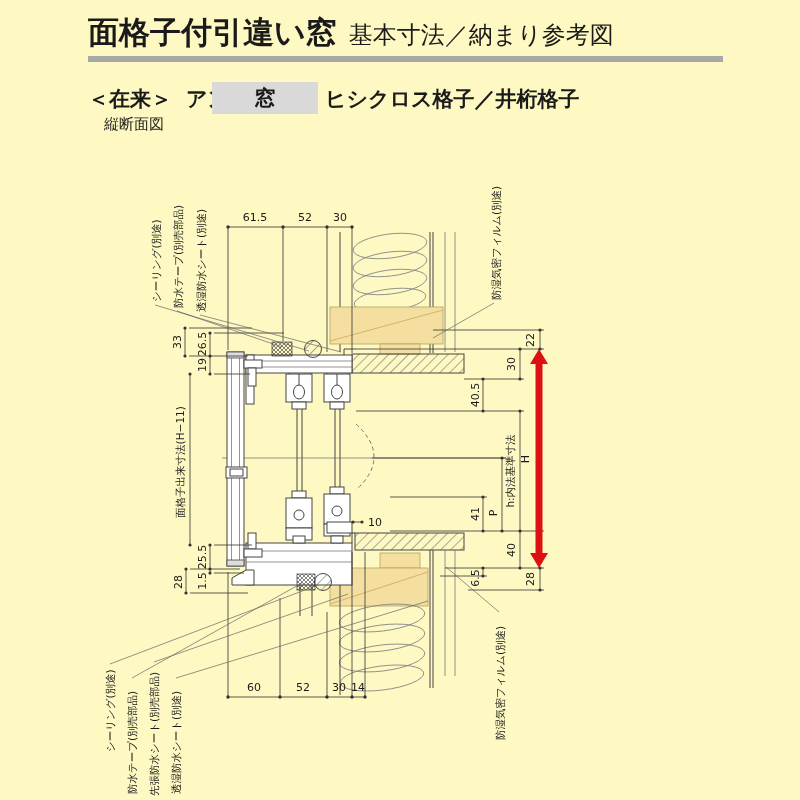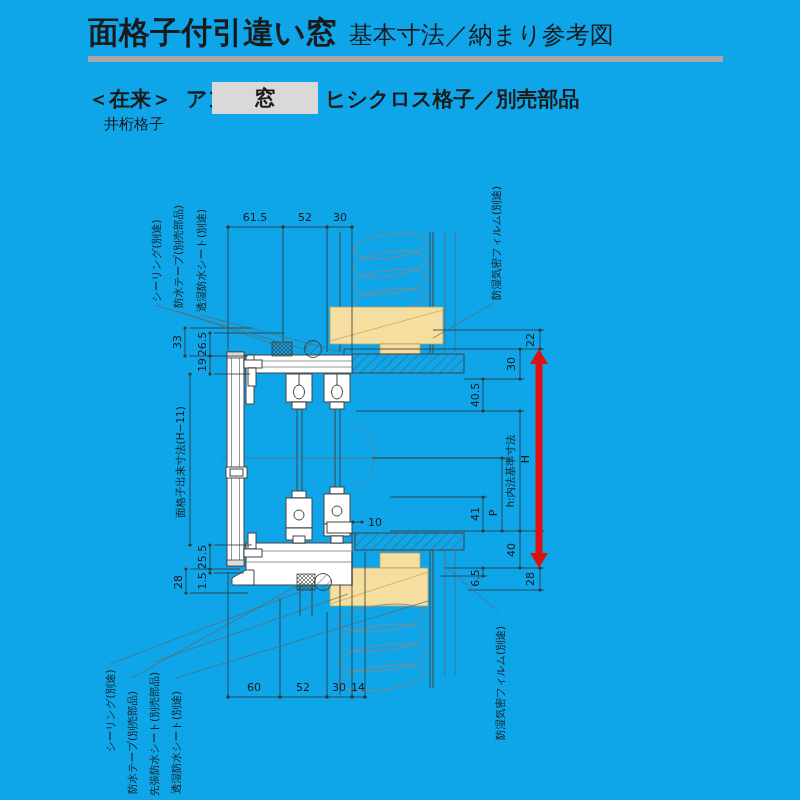--- a/index.html
+++ b/index.html
@@ -1,16 +1,16 @@
 <!DOCTYPE html>
 <html><head>
 <meta charset="utf-8">
 <style>
   html,body{margin:0;padding:0;background:#fff;}
-  .page{position:relative;width:800px;height:800px;background:#0ea5e9;overflow:hidden;
+  .page{position:relative;width:800px;height:800px;background:#fef9c3;overflow:hidden;
         font-family:"DejaVu Sans",sans-serif;color:#1a1a1a;}
   .hdr{position:absolute;left:88px;top:12px;display:flex;align-items:baseline;gap:12px;white-space:nowrap;}
   .hdr .t1{font-size:31px;font-weight:bold;letter-spacing:0px;}
   .hdr .t2{font-size:24px;font-weight:normal;}
   .rule{position:absolute;left:88px;top:56px;width:635px;height:6px;background:#a8a8a8;}
   .sub{position:absolute;left:88px;top:84px;height:30px;display:flex;align-items:center;white-space:nowrap;}
   .sub .s1{font-size:21px;font-weight:bold;}
   .winbox{position:absolute;left:212px;top:82px;width:106px;height:32px;background:#d9d9d9;
           display:flex;align-items:center;justify-content:center;font-size:21px;font-weight:bold;}
   .sub2{position:absolute;left:325px;top:84px;height:30px;display:flex;align-items:center;
@@ -35,23 +35,23 @@
     <span class="t1">面格子付引違い窓</span>
     <span class="t2">基本寸法／納まり参考図</span>
   </div>
   <div class="rule"></div>
 
   <div class="sub">
     <span class="s1">＜在来＞</span>
     <span class="s1" style="margin-left:14px;">アングル無</span>
   </div>
   <div class="winbox">窓</div>
-  <div class="sub2">ヒシクロス格子／別売部品</div>
-
-  <div class="sec">井桁格子</div>
+  <div class="sub2">ヒシクロス格子／井桁格子</div>
+
+  <div class="sec">縦断面図</div>
 
   <svg width="800" height="800" viewBox="0 0 800 800">
     <defs>
       <pattern id="hatch" width="7" height="7" patternUnits="userSpaceOnUse" patternTransform="rotate(45)">
         <line x1="0" y1="0" x2="0" y2="7" stroke="#555" stroke-width="1"></line>
       </pattern>
       <pattern id="xhatch" width="4" height="4" patternUnits="userSpaceOnUse">
         <path d="M0,4 L4,0 M0,0 L4,4" stroke="#333" stroke-width="0.6"></path>
       </pattern>
     </defs>

